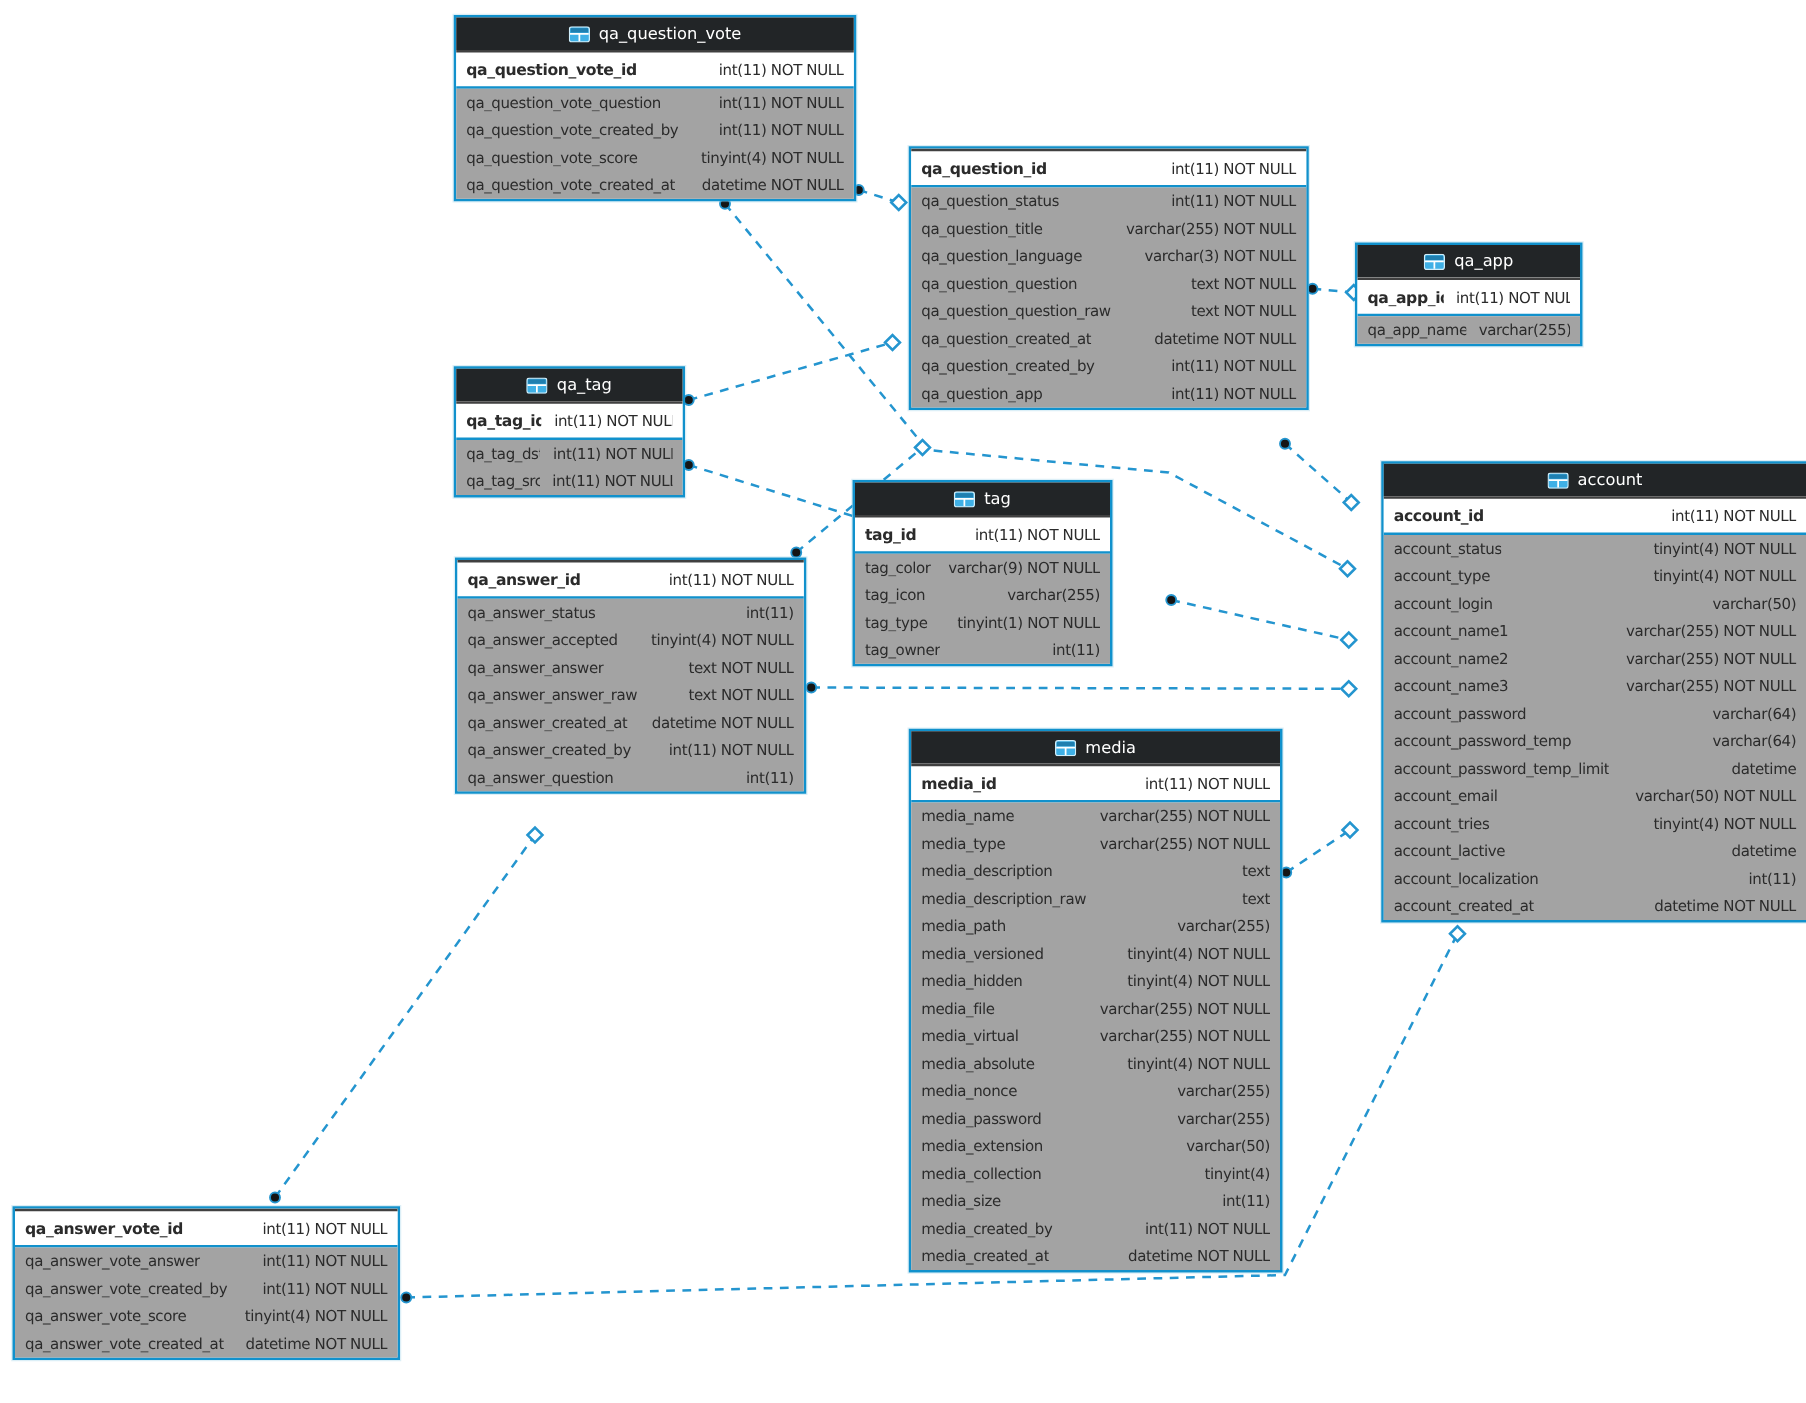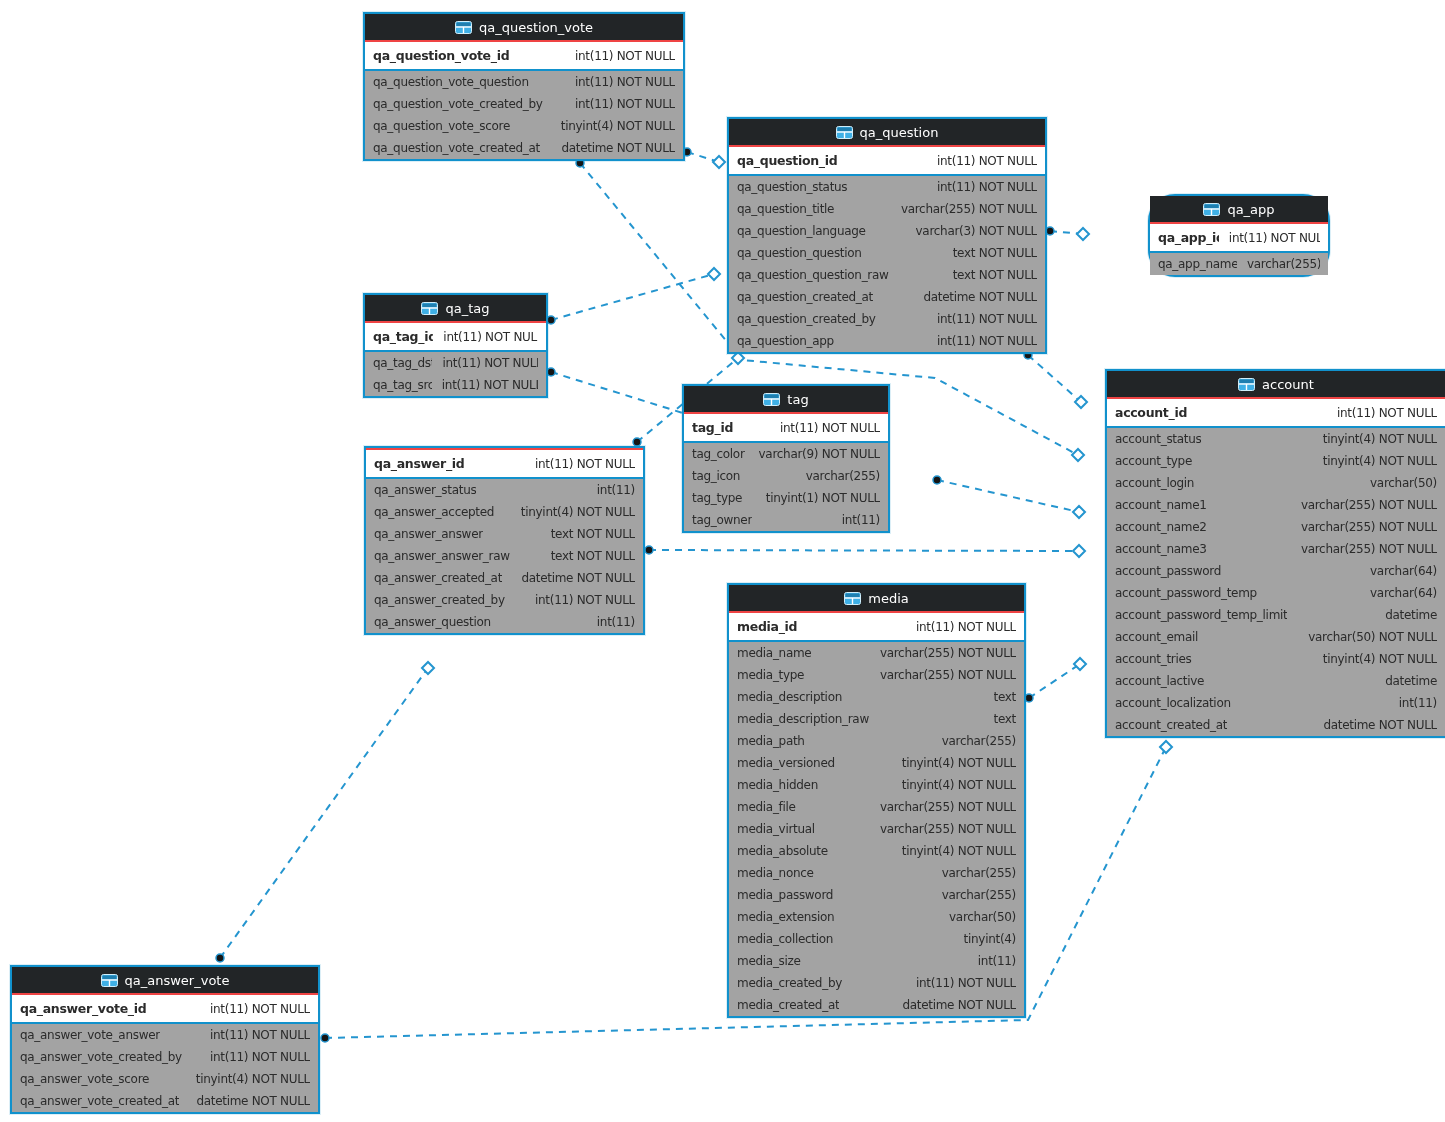--- a/index.html
+++ b/index.html
@@ -10,21 +10,21 @@
   #relations{position:absolute;left:0;top:0;width:1445px;height:1122px;}
   .db-table{
     position:absolute;border:2px solid #1191cc;background:#fdfdfd;
     box-sizing:border-box;box-shadow:0 0 0 1px rgba(17,145,204,.15);
   }
   .thead{
     height:26px;background:#222527;color:#ffffff;display:flex;align-items:center;
     justify-content:center;gap:7px;font-size:13px;white-space:nowrap;overflow:hidden;
   }
   .ticon{display:inline-flex;flex:0 0 auto;}
-  .sect-pk{border-top:2px solid #ef4444;border-bottom:2px solid #1191cc;background:#ffffff;}
+  .sect-pk{border-top:2px solid #404040;border-bottom:2px solid #1191cc;background:#ffffff;}
   .sect-body{background:#a3a3a3;}
   .frow{
     display:flex;justify-content:space-between;align-items:center;gap:10px;
     padding:0 8px;height:22px;font-size:12px;color:#2b2b2b;white-space:nowrap;
     letter-spacing:-0.3px;
   }
   .frow.pk{height:27px;}
   .frow.pk .fname{font-weight:bold;font-size:12.5px;}
   .fname{text-align:left;overflow:hidden;}
   .ftype{text-align:right;margin-left:auto;overflow:hidden;}
@@ -127,31 +127,20 @@
             <span class="fname">qa_question_vote_score</span>
             <span class="ftype">tinyint(4) NOT NULL</span>
           </div>
           <div class="frow">
             <span class="fname">qa_question_vote_created_at</span>
             <span class="ftype">datetime NOT NULL</span>
           </div>
         </div>
       </div>
       <div class="db-table" style="left: 727px; top: 117px; width: 320px;">
-        <div class="thead">
-          <span class="ticon">
-            <svg width="17" height="13" viewBox="0 0 17 13">
-  <rect x="0.5" y="0.5" width="16" height="12" rx="2" fill="#3fb0e6" stroke="#cfeefb" stroke-width="1"></rect>
-  <rect x="1.5" y="1.5" width="14" height="3.5" fill="#1f7fb0"></rect>
-  <line x1="1" y1="6" x2="16" y2="6" stroke="#ffffff" stroke-width="1.4"></line>
-  <line x1="8.5" y1="6" x2="8.5" y2="12" stroke="#ffffff" stroke-width="1.4"></line>
-</svg>
-          </span>
-          <span>qa_question</span>
-        </div>
         <div class="sect-pk">
           <div class="frow pk">
             <span class="fname">qa_question_id</span>
             <span class="ftype">int(11) NOT NULL</span>
           </div>
         </div>
         <div class="sect-body">
           <div class="frow">
             <span class="fname">qa_question_status</span>
             <span class="ftype">int(11) NOT NULL</span>
@@ -179,21 +168,21 @@
           <div class="frow">
             <span class="fname">qa_question_created_by</span>
             <span class="ftype">int(11) NOT NULL</span>
           </div>
           <div class="frow">
             <span class="fname">qa_question_app</span>
             <span class="ftype">int(11) NOT NULL</span>
           </div>
         </div>
       </div>
-      <div class="db-table" style="left: 1148px; top: 194px; width: 182px; border-radius: 27px;">
+      <div class="db-table" style="left: 1084px; top: 194px; width: 182px;">
         <div class="thead">
           <span class="ticon">
             <svg width="17" height="13" viewBox="0 0 17 13">
   <rect x="0.5" y="0.5" width="16" height="12" rx="2" fill="#3fb0e6" stroke="#cfeefb" stroke-width="1"></rect>
   <rect x="1.5" y="1.5" width="14" height="3.5" fill="#1f7fb0"></rect>
   <line x1="1" y1="6" x2="16" y2="6" stroke="#ffffff" stroke-width="1.4"></line>
   <line x1="8.5" y1="6" x2="8.5" y2="12" stroke="#ffffff" stroke-width="1.4"></line>
 </svg>
           </span>
           <span>qa_app</span>
@@ -475,31 +464,20 @@
             <span class="fname">media_created_by</span>
             <span class="ftype">int(11) NOT NULL</span>
           </div>
           <div class="frow">
             <span class="fname">media_created_at</span>
             <span class="ftype">datetime NOT NULL</span>
           </div>
         </div>
       </div>
       <div class="db-table" style="left: 10px; top: 965px; width: 310px;">
-        <div class="thead">
-          <span class="ticon">
-            <svg width="17" height="13" viewBox="0 0 17 13">
-  <rect x="0.5" y="0.5" width="16" height="12" rx="2" fill="#3fb0e6" stroke="#cfeefb" stroke-width="1"></rect>
-  <rect x="1.5" y="1.5" width="14" height="3.5" fill="#1f7fb0"></rect>
-  <line x1="1" y1="6" x2="16" y2="6" stroke="#ffffff" stroke-width="1.4"></line>
-  <line x1="8.5" y1="6" x2="8.5" y2="12" stroke="#ffffff" stroke-width="1.4"></line>
-</svg>
-          </span>
-          <span>qa_answer_vote</span>
-        </div>
         <div class="sect-pk">
           <div class="frow pk">
             <span class="fname">qa_answer_vote_id</span>
             <span class="ftype">int(11) NOT NULL</span>
           </div>
         </div>
         <div class="sect-body">
           <div class="frow">
             <span class="fname">qa_answer_vote_answer</span>
             <span class="ftype">int(11) NOT NULL</span>

